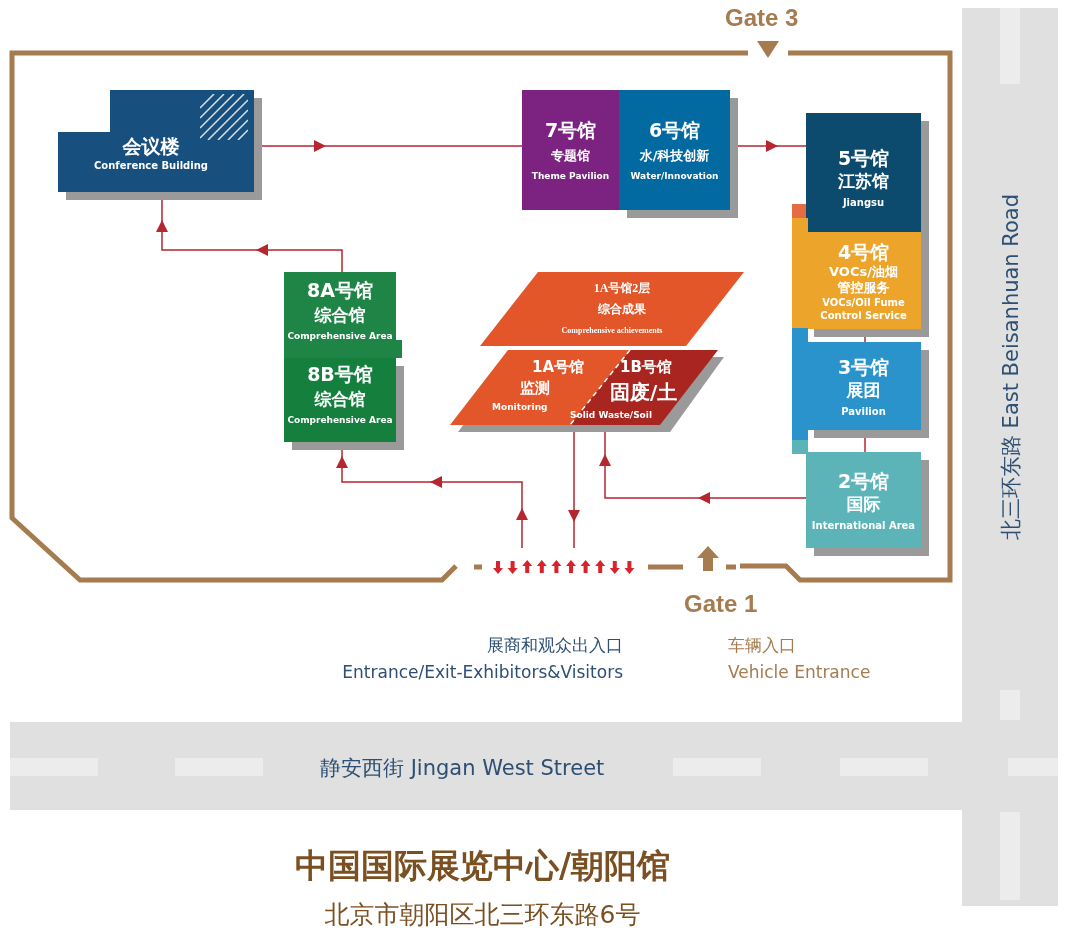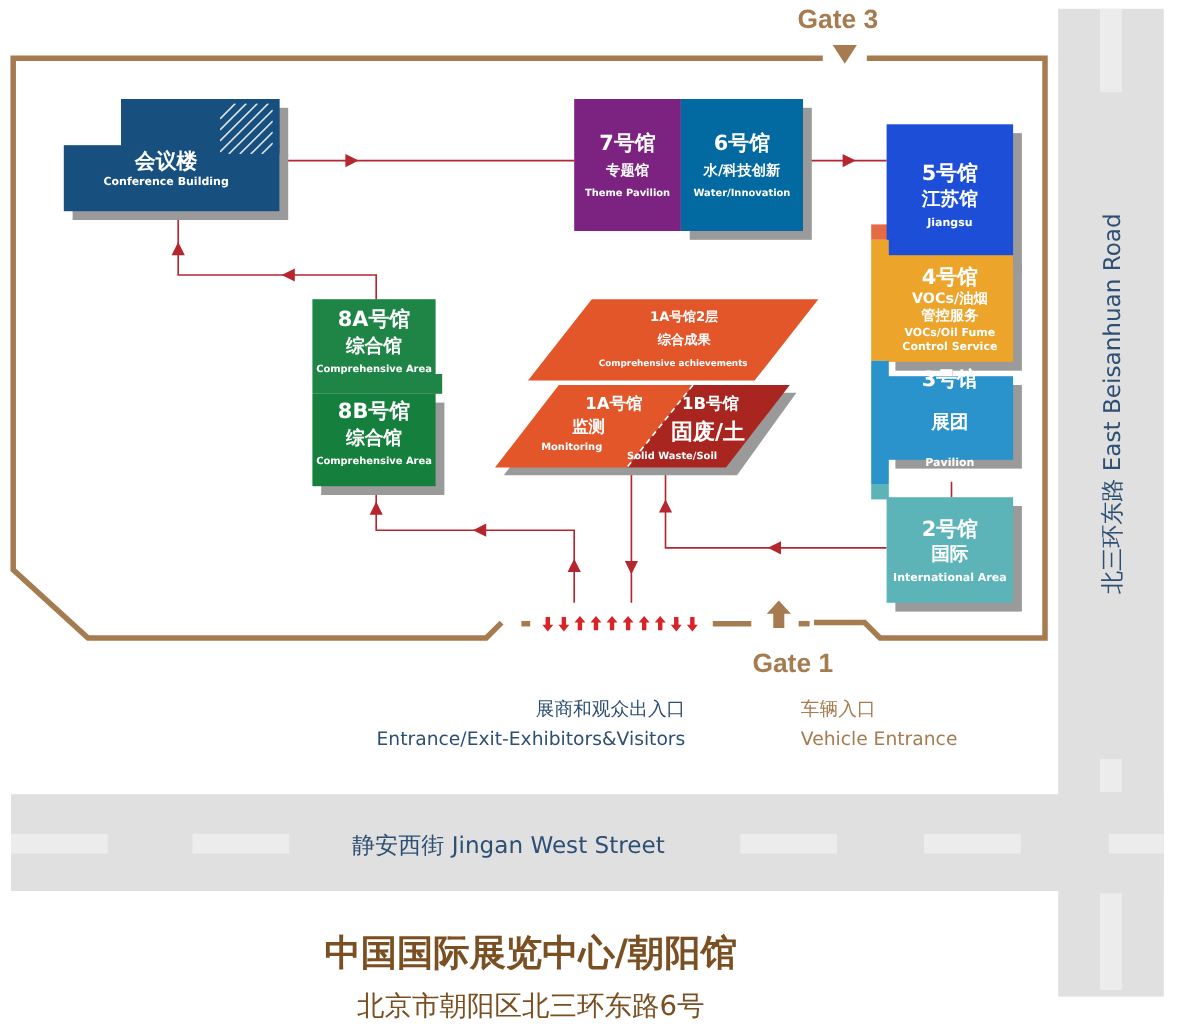--- a/index.html
+++ b/index.html
@@ -120,37 +120,37 @@
   <div class="en" style="margin-top:6px; font-size:9px;">Theme Pavilion</div>
 </div>
 
 <div class="hall" style="left:619px; top:90px; width:111px; height:120px; background:#0369a1;">
   <div class="num">6号馆</div>
   <div class="cnm" style="margin-top:6px;">水/科技创新</div>
   <div class="en" style="margin-top:6px; font-size:9px;">Water/Innovation</div>
 </div>
 
 <div class="abs" style="left:792px; top:204px; width:16px; height:14px; background:#e56b45;"></div>
-<div class="hall" style="left:806px; top:113px; width:115px; height:128px; background:#1d4ed8;">
+<div class="hall" style="left:806px; top:113px; width:115px; height:128px; background:#0c4a6e;">
   <div class="num">5号馆</div>
   <div class="cn">江苏馆</div>
   <div class="en" style="margin-top:4px;">Jiangsu</div>
 </div>
 
 <div class="abs" style="left:792px; top:218px; width:16px; height:110px; background:#eca42a;"></div>
 <div class="hall" style="left:806px; top:232px; width:115px; height:97px; background:#eca42a;">
   <div class="num">4号馆</div>
   <div class="cnm">VOCs/油烟</div>
   <div class="cnm">管控服务</div>
   <div class="en">VOCs/Oil Fume</div>
   <div class="en">Control Service</div>
 </div>
 
 <div class="abs" style="left:792px; top:328px; width:16px; height:112px; background:#2a93cc;"></div>
-<div class="hall" style="left:806px; top:342px; width:115px; height:76px; background:#2a93cc;gap:16px;">
+<div class="hall" style="left:806px; top:342px; width:115px; height:88px; background:#2a93cc;">
   <div class="num">3号馆</div>
   <div class="cn">展团</div>
   <div class="en" style="margin-top:4px;">Pavilion</div>
 </div>
 
 <div class="abs" style="left:792px; top:440px; width:16px; height:14px; background:#5cb4b8;"></div>
 <div class="hall" style="left:806px; top:452px; width:115px; height:96px; background:#5cb4b8;">
   <div class="num">2号馆</div>
   <div class="cn">国际</div>
   <div class="en" style="margin-top:4px;">International Area</div>
@@ -168,21 +168,21 @@
 </div>
 <div class="abs" style="left:394px; top:340px; width:8px; height:18px; background:#1f8546;"></div>
 
 <svg class="layer" width="1075" height="937">
   <polygon points="538,272 744,272 686,346 480,346" fill="#e2562a"></polygon>
   <polygon points="514,357 724,357 670,432 458,432" fill="#9a9a9a"></polygon>
   <polygon points="508,350 630,350 570,425 450,425" fill="#e2562a"></polygon>
   <polygon points="630,350 718,350 660,425 570,425" fill="#a8261f"></polygon>
   <line x1="630" y1="350" x2="570" y2="425" stroke="#ffffff" stroke-width="1.5" stroke-dasharray="5,4"></line>
 </svg>
-<div class="abs" style="left:480px; top:280px; width:264px; text-align:center; color:#fff; font-weight:bold;">
+<div class="abs" style="left:480px; top:280px; width:264px; text-align:center; color:#fff; font-weight:bold;font-family:Liberation Serif, serif;">
   <div style="font-size:12px; margin-left:20px;">1A号馆2层</div>
   <div style="font-size:12px; margin-top:4px; margin-left:20px;">综合成果</div>
   <div style="font-size:8px; margin-top:8px;">Comprehensive achievements</div>
 </div>
 <div class="abs" style="left:480px; top:358px; width:120px; color:#fff; font-weight:bold;">
   <div style="font-size:15px; margin-left:52px;">1A号馆</div>
   <div style="font-size:15px; margin-left:40px; margin-top:2px;">监测</div>
   <div style="font-size:9px; margin-left:12px; margin-top:4px;">Monitoring</div>
 </div>
 <div class="abs" style="left:590px; top:358px; width:120px; color:#fff; font-weight:bold;">

